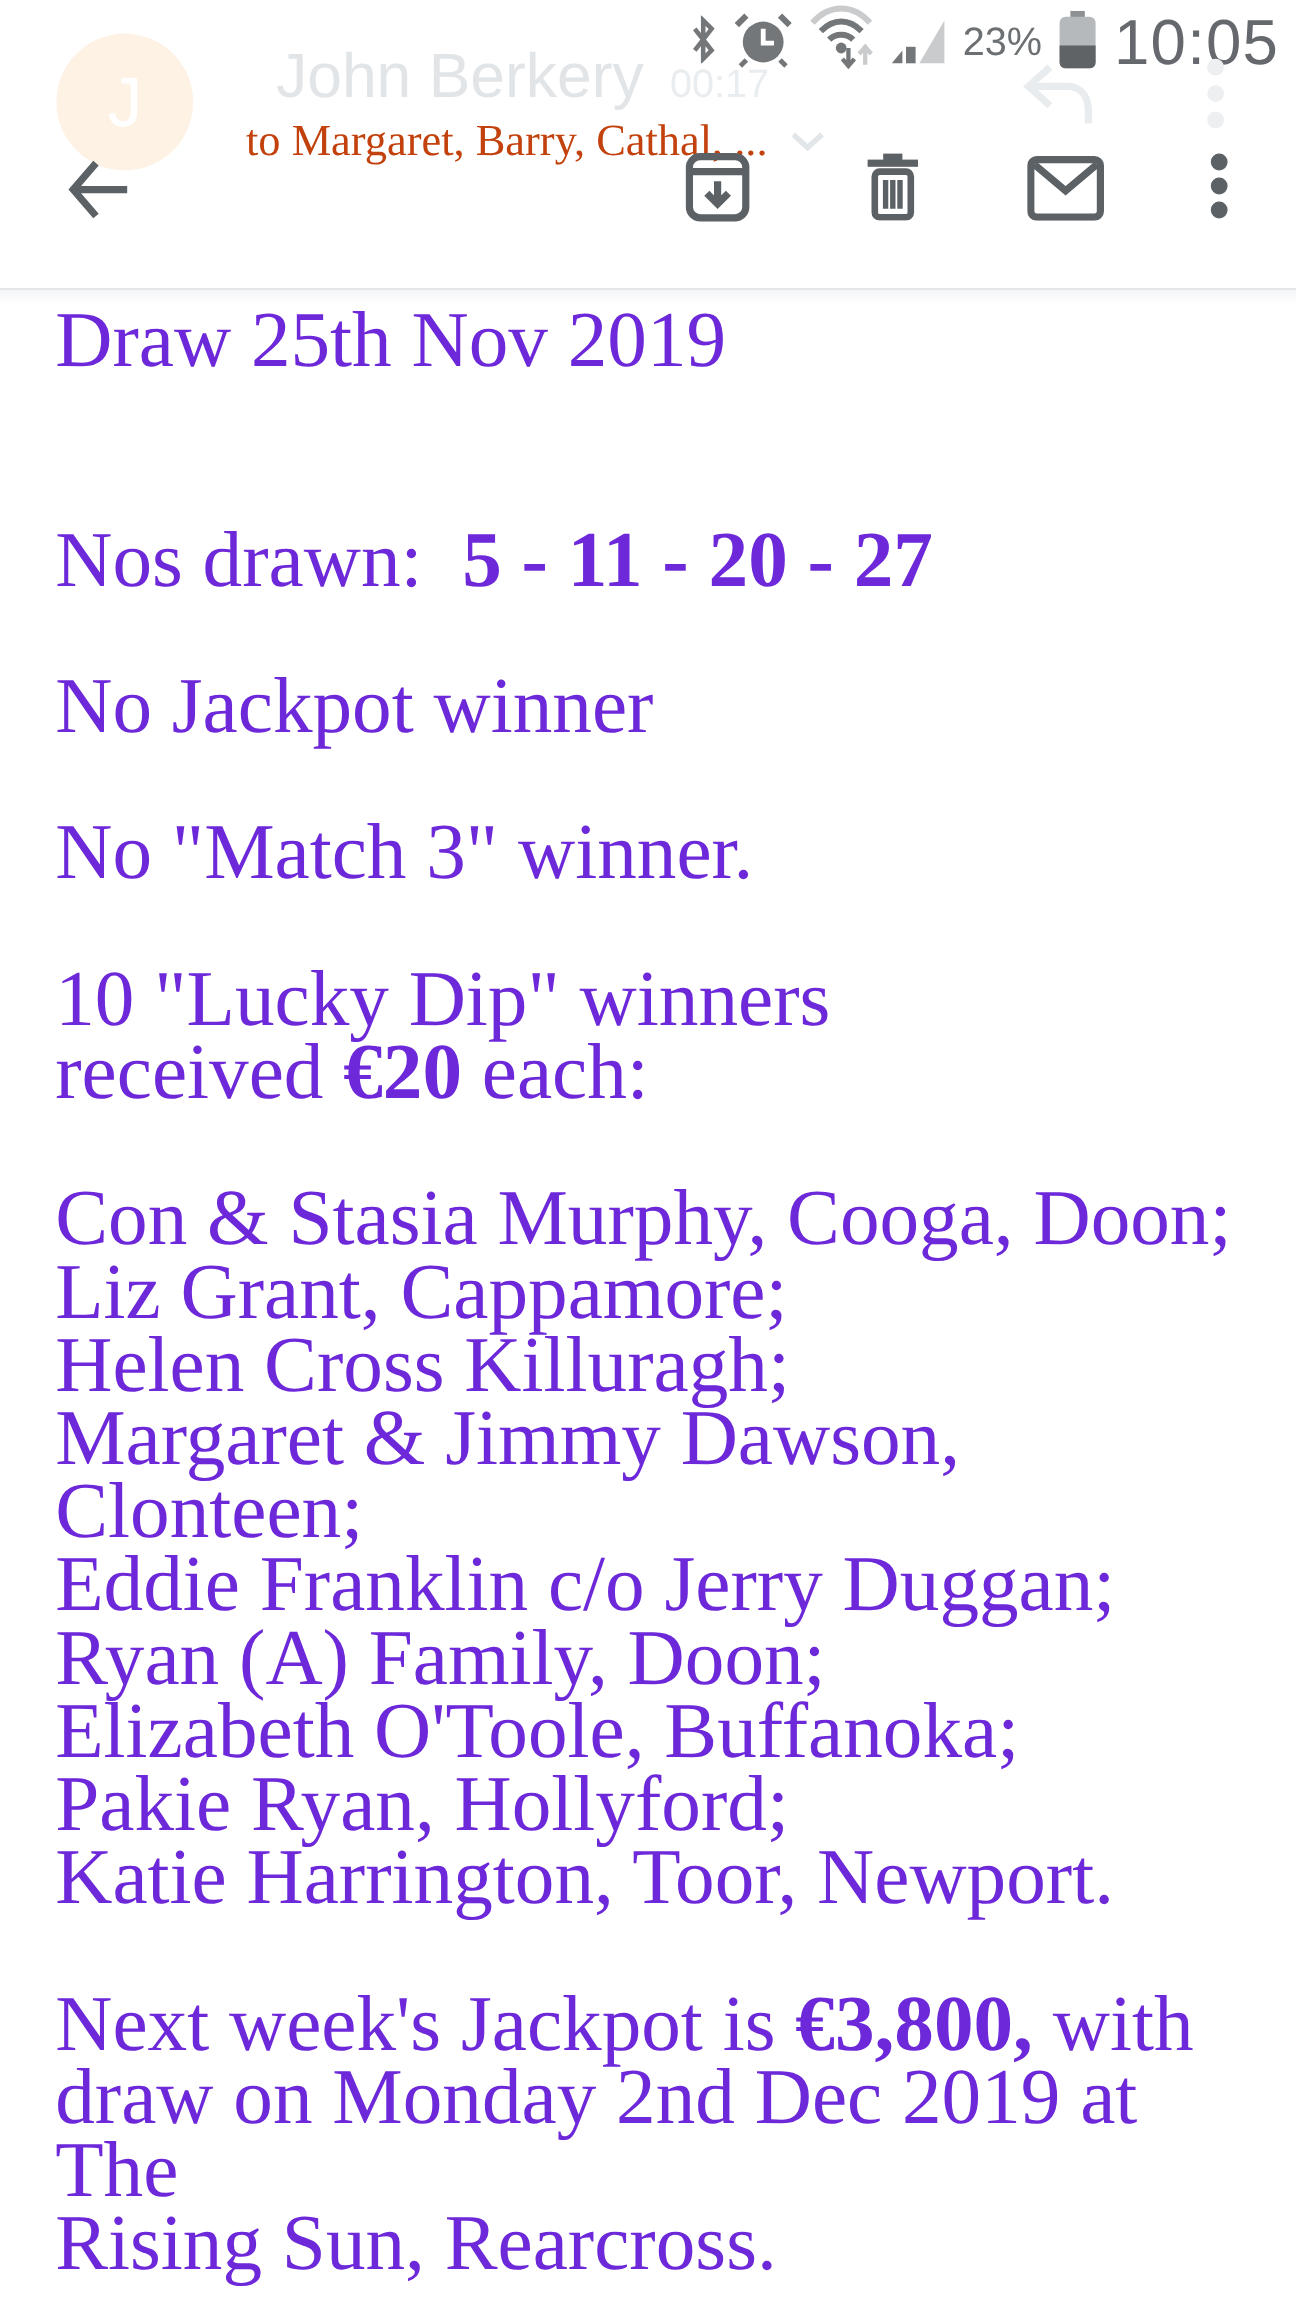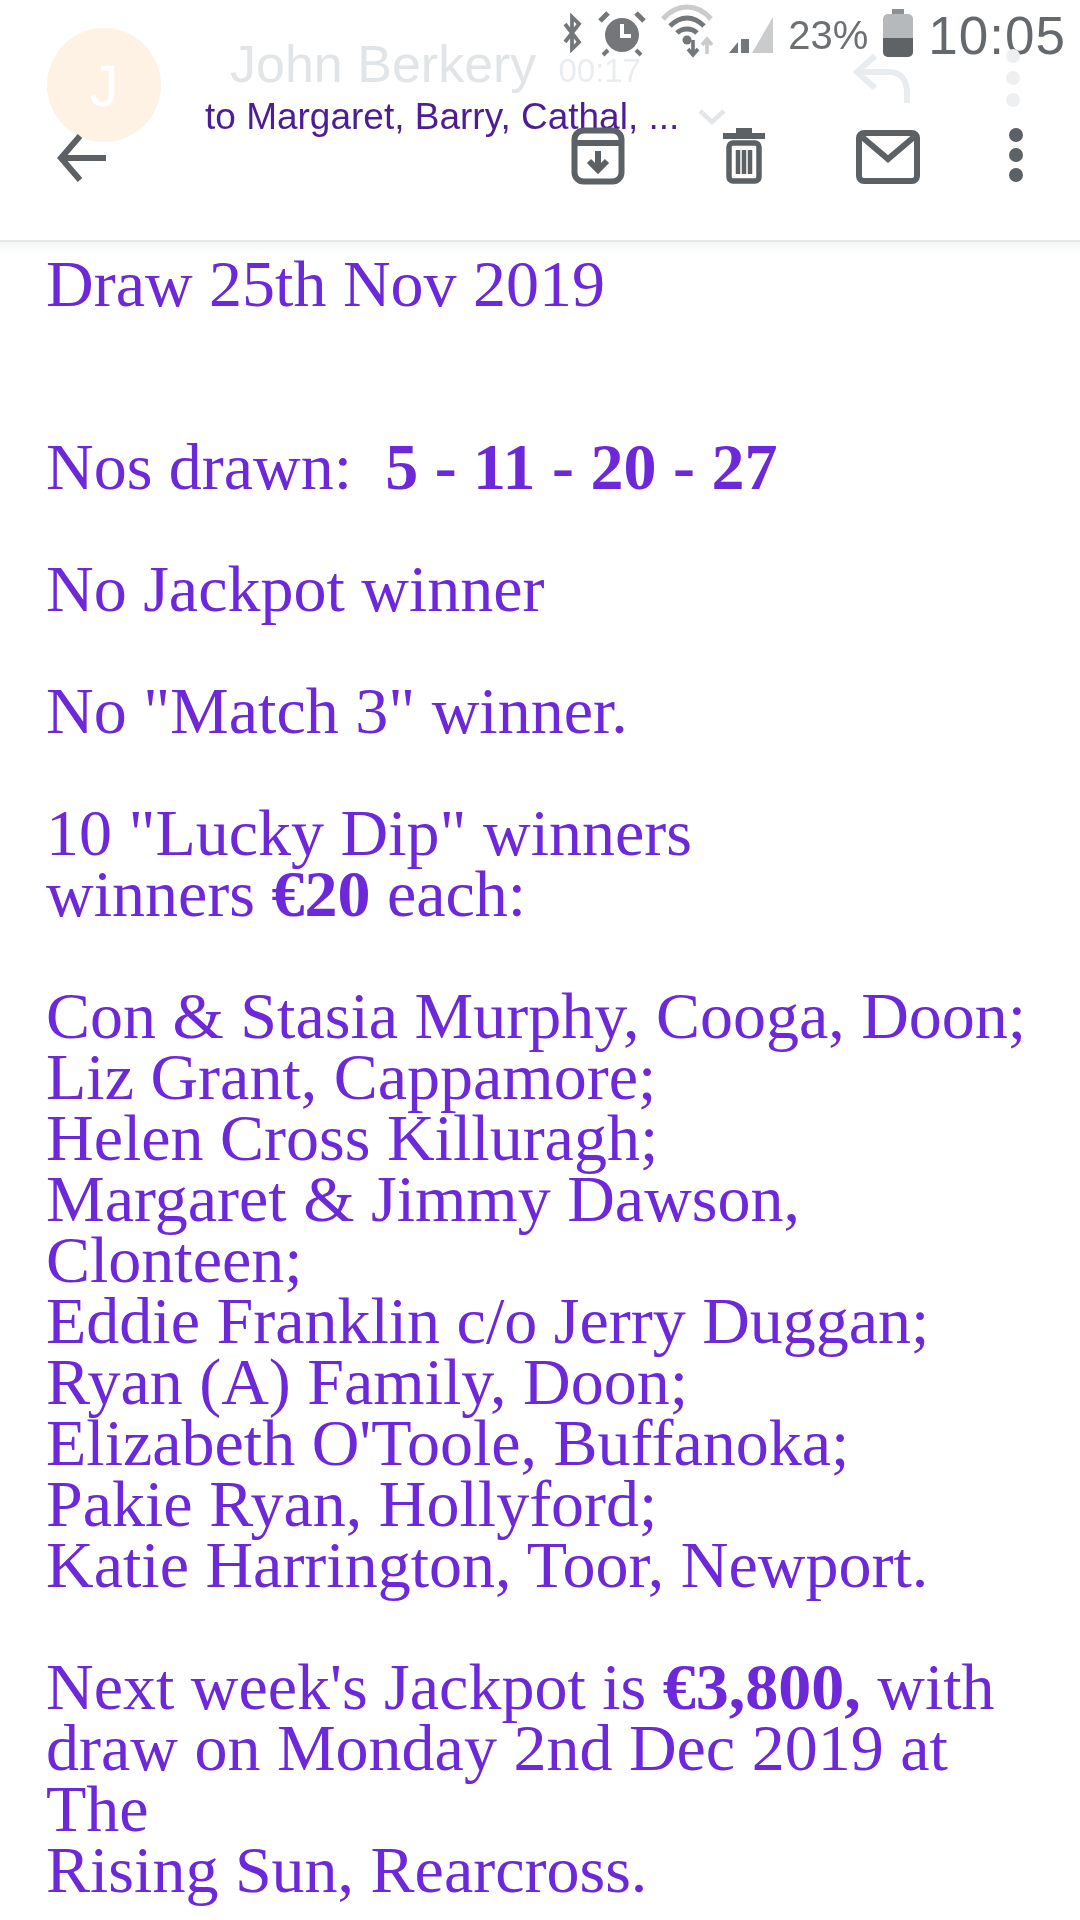--- a/index.html
+++ b/index.html
@@ -3,33 +3,33 @@
 <meta charset="utf-8">
 <style>
   html,body{margin:0;padding:0;background:#fff;}
   body{width:1080px;height:1920px;position:relative;overflow:hidden;
        font-family:"Liberation Sans",sans-serif;}
 
   
   .statusbar{position:absolute;top:0;left:0;right:0;height:70px;
     display:flex;justify-content:flex-end;align-items:center;
     gap:13px;padding-right:14px;box-sizing:border-box;}
-  .sb-pct{font-size:40px;color:#6d7073;}
+  .sb-pct{font-size:33px;color:#6d7073;}
   .sb-time{font-size:53px;color:#65686c;letter-spacing:1px;}
 
   
   .avatar{position:absolute;left:47px;top:28px;width:114px;height:114px;
     border-radius:50%;background:#fdf2e4;color:#ffffff;font-size:58px;
     display:flex;align-items:center;justify-content:center;}
   .sender-row{position:absolute;left:230px;top:34px;display:flex;
     align-items:baseline;}
   .sender-name{font-size:52px;color:#e2e5e7;}
   .sent-time{font-size:33px;color:#eaedef;margin-left:22px;}
   .recipients-row{position:absolute;left:205px;top:96px;display:flex;
-    align-items:center;font-size:37px;color:#4c1d95;}
+    align-items:center;font-size:37px;color:#c2410c;font-family:Liberation Serif, serif;}
   .recipients-row svg{margin-left:18px;}
   .reply-faded{position:absolute;left:851px;top:52px;}
   .more-faded{position:absolute;left:1005px;top:48px;}
 
   
   .icon-btn{position:absolute;background:none;border:none;padding:0;cursor:pointer;line-height:0;}
   .btn-back{left:54px;top:130px;}
   .btn-archive{left:571px;top:127px;}
   .btn-delete{left:719px;top:127px;}
   .btn-unread{left:856px;top:130px;}
@@ -163,21 +163,21 @@
     <div class="line"><span>Draw 25th Nov 2019</span></div>
     <div class="line"></div>
     <div class="line"></div>
     <div class="line"><span>Nos drawn:  </span><span class="b">5 - 11 - 20 - 27</span></div>
     <div class="line"></div>
     <div class="line"><span>No Jackpot winner</span></div>
     <div class="line"></div>
     <div class="line"><span>No "Match 3" winner.</span></div>
     <div class="line"></div>
     <div class="line"><span>10 "Lucky Dip" winners</span></div>
-    <div class="line"><span>winners </span><span class="b">€20</span><span> each:</span></div>
+    <div class="line"><span>received </span><span class="b">€20</span><span> each:</span></div>
     <div class="line"></div>
     <div class="line"><span>Con &amp; Stasia Murphy, Cooga, Doon;</span></div>
     <div class="line"><span>Liz Grant, Cappamore;</span></div>
     <div class="line"><span>Helen Cross Killuragh;</span></div>
     <div class="line"><span>Margaret &amp; Jimmy Dawson, Clonteen;</span></div>
     <div class="line"><span>Eddie Franklin c/o Jerry Duggan;</span></div>
     <div class="line"><span>Ryan (A) Family, Doon;</span></div>
     <div class="line"><span>Elizabeth O'Toole, Buffanoka;</span></div>
     <div class="line"><span>Pakie Ryan, Hollyford;</span></div>
     <div class="line"><span>Katie Harrington, Toor, Newport.</span></div>

